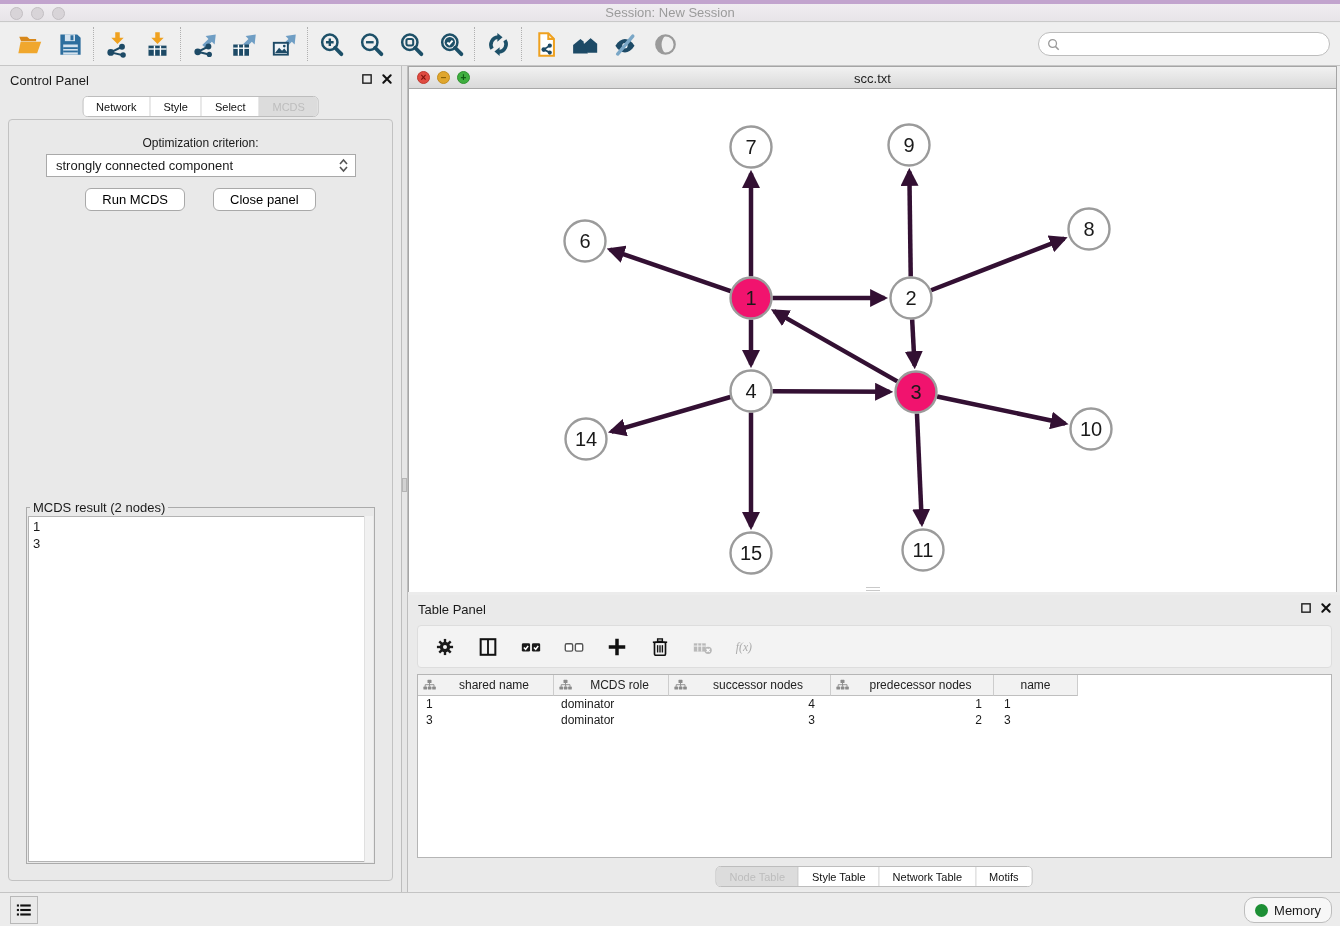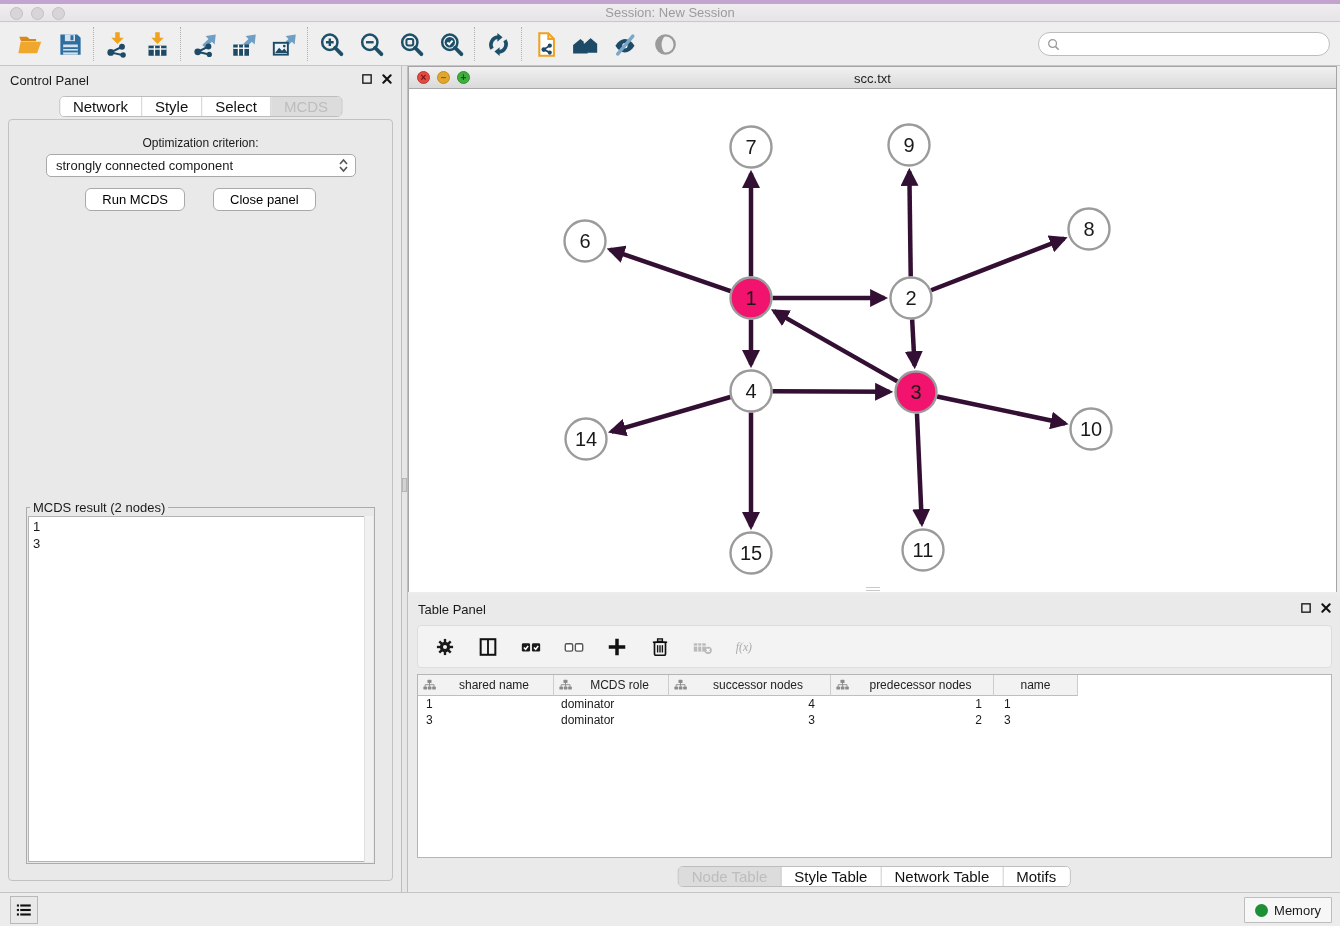--- a/index.html
+++ b/index.html
@@ -25,30 +25,30 @@
     border-radius:13px; display:flex; align-items:center; padding:0 8px; }
   #search-box svg { width:13px; height:13px; margin-right:5px; flex:0 0 auto; }
   #search-box input { border:none; outline:none; flex:1; font-size:12px; background:transparent; }
   
   #control-panel { position:absolute; left:0; top:66px; width:401px; height:826px; background:#eaeaea; }
   .panel-header { position:relative; height:28px;padding-left:7px; }
   .panel-header .panel-title { position:absolute; left:10px; top:7px; font-size:13px; color:#1a1a1a; }
   .panel-ctrls { position:absolute; right:8px; top:7px; display:flex; gap:8px; align-items:center; }
   .panel-ctrls svg { width:12px; height:12px; }
   .seg-tabs { display:flex; border:1px solid #bdbdbd; border-radius:5px; overflow:hidden; background:#fff; height:21px; }
-  .seg-tabs .seg { padding:2px 13px; font-size:15px; line-height:16px; color:#111; background:#fff;
+  .seg-tabs .seg { padding:2px 13px; font-size:11px; line-height:16px; color:#111; background:#fff;
     border-right:1px solid #c4c4c4; white-space:nowrap; }
   .seg-tabs .seg:last-child { border-right:none; }
   .seg-tabs .seg.sel-gray { background:#dcdcdc; color:#bdbdbd; }
   #cp-tabs { position:absolute; left:50%; top:30px; transform:translateX(-50%); }
   #cp-content { position:absolute; left:8px; right:8px; top:53px; bottom:11px;
     border:1px solid #c2c2c2; border-radius:4px; background:#e9e9e9; }
   #opt-label { position:absolute; left:0; right:0; top:16px; text-align:center; font-size:12px; }
   #criterion-select { position:absolute; left:37px; top:34px; width:310px; height:23px; background:#fff;
-    border:1px solid #a9a9a9; border-radius:5px; display:flex; align-items:center; padding:0 6px 0 9px; }
+    border:1px solid #a9a9a9; border-radius:0; display:flex; align-items:center; padding:0 6px 0 9px; }
   #criterion-select .sel-text { flex:1; font-size:13px; }
   #criterion-select svg { width:11px; height:15px; flex:0 0 auto; }
   #cp-buttons { position:absolute; left:0; right:0; top:68px; display:flex; justify-content:center; gap:28px; }
   .aq-button { height:23px; background:#fff; border:1px solid #a9a9a9; border-radius:6px;
     font-size:13px; padding:0 16px; font-family:"Liberation Sans",sans-serif; }
   #result-fieldset { position:absolute; left:5px; right:5px; top:368px; bottom:4px;
     border:1px solid #ababab; margin:12px; padding:1px; }
   #result-fieldset legend { font-size:13px; padding:0 3px; margin-left:2px; }
   #result-text { position:relative; width:100%; height:100%; background:#fff; border:1px solid #b3b3b3;
     font-size:13px; line-height:17px; padding:1px 4px; white-space:pre; overflow:hidden; }
@@ -93,21 +93,21 @@
   .cell.c2 { justify-content:flex-end; padding-right:16px; }
   .cell.c3 { justify-content:flex-end; padding-right:12px; }
   .cell.c4 { padding-left:10px; }
   #tp-tabs { position:absolute; left:50%; bottom:3px; transform:translateX(-50%); }
   
   #status-bar { position:absolute; left:0; top:892px; width:1340px; height:34px; background:#ececec; border-top:1px solid #c4c4c4; }
   #status-list-btn { position:absolute; left:10px; top:3px; width:28px; height:28px; background:#e9e9e9;
     border:1px solid #b8b8b8; display:flex; align-items:center; justify-content:center; }
   #status-list-btn svg { width:18px; height:18px; }
   #memory-btn { position:absolute; right:8px; top:4px; height:26px; background:#f7f7f7; border:1px solid #bdbdbd;
-    border-radius:1px; display:flex; align-items:center; gap:6px; padding:0 10px; font-size:13px; }
+    border-radius:10px; display:flex; align-items:center; gap:6px; padding:0 10px; font-size:13px; }
   #memory-btn .mem-dot { width:13px; height:13px; border-radius:50%; background:#1d8f35; }
 </style>
 </head>
 <body>
 
 <div id="titlebar">
   <div class="purple-strip"></div>
   <div class="traffic-dots">
     <span></span>
     <span></span>

